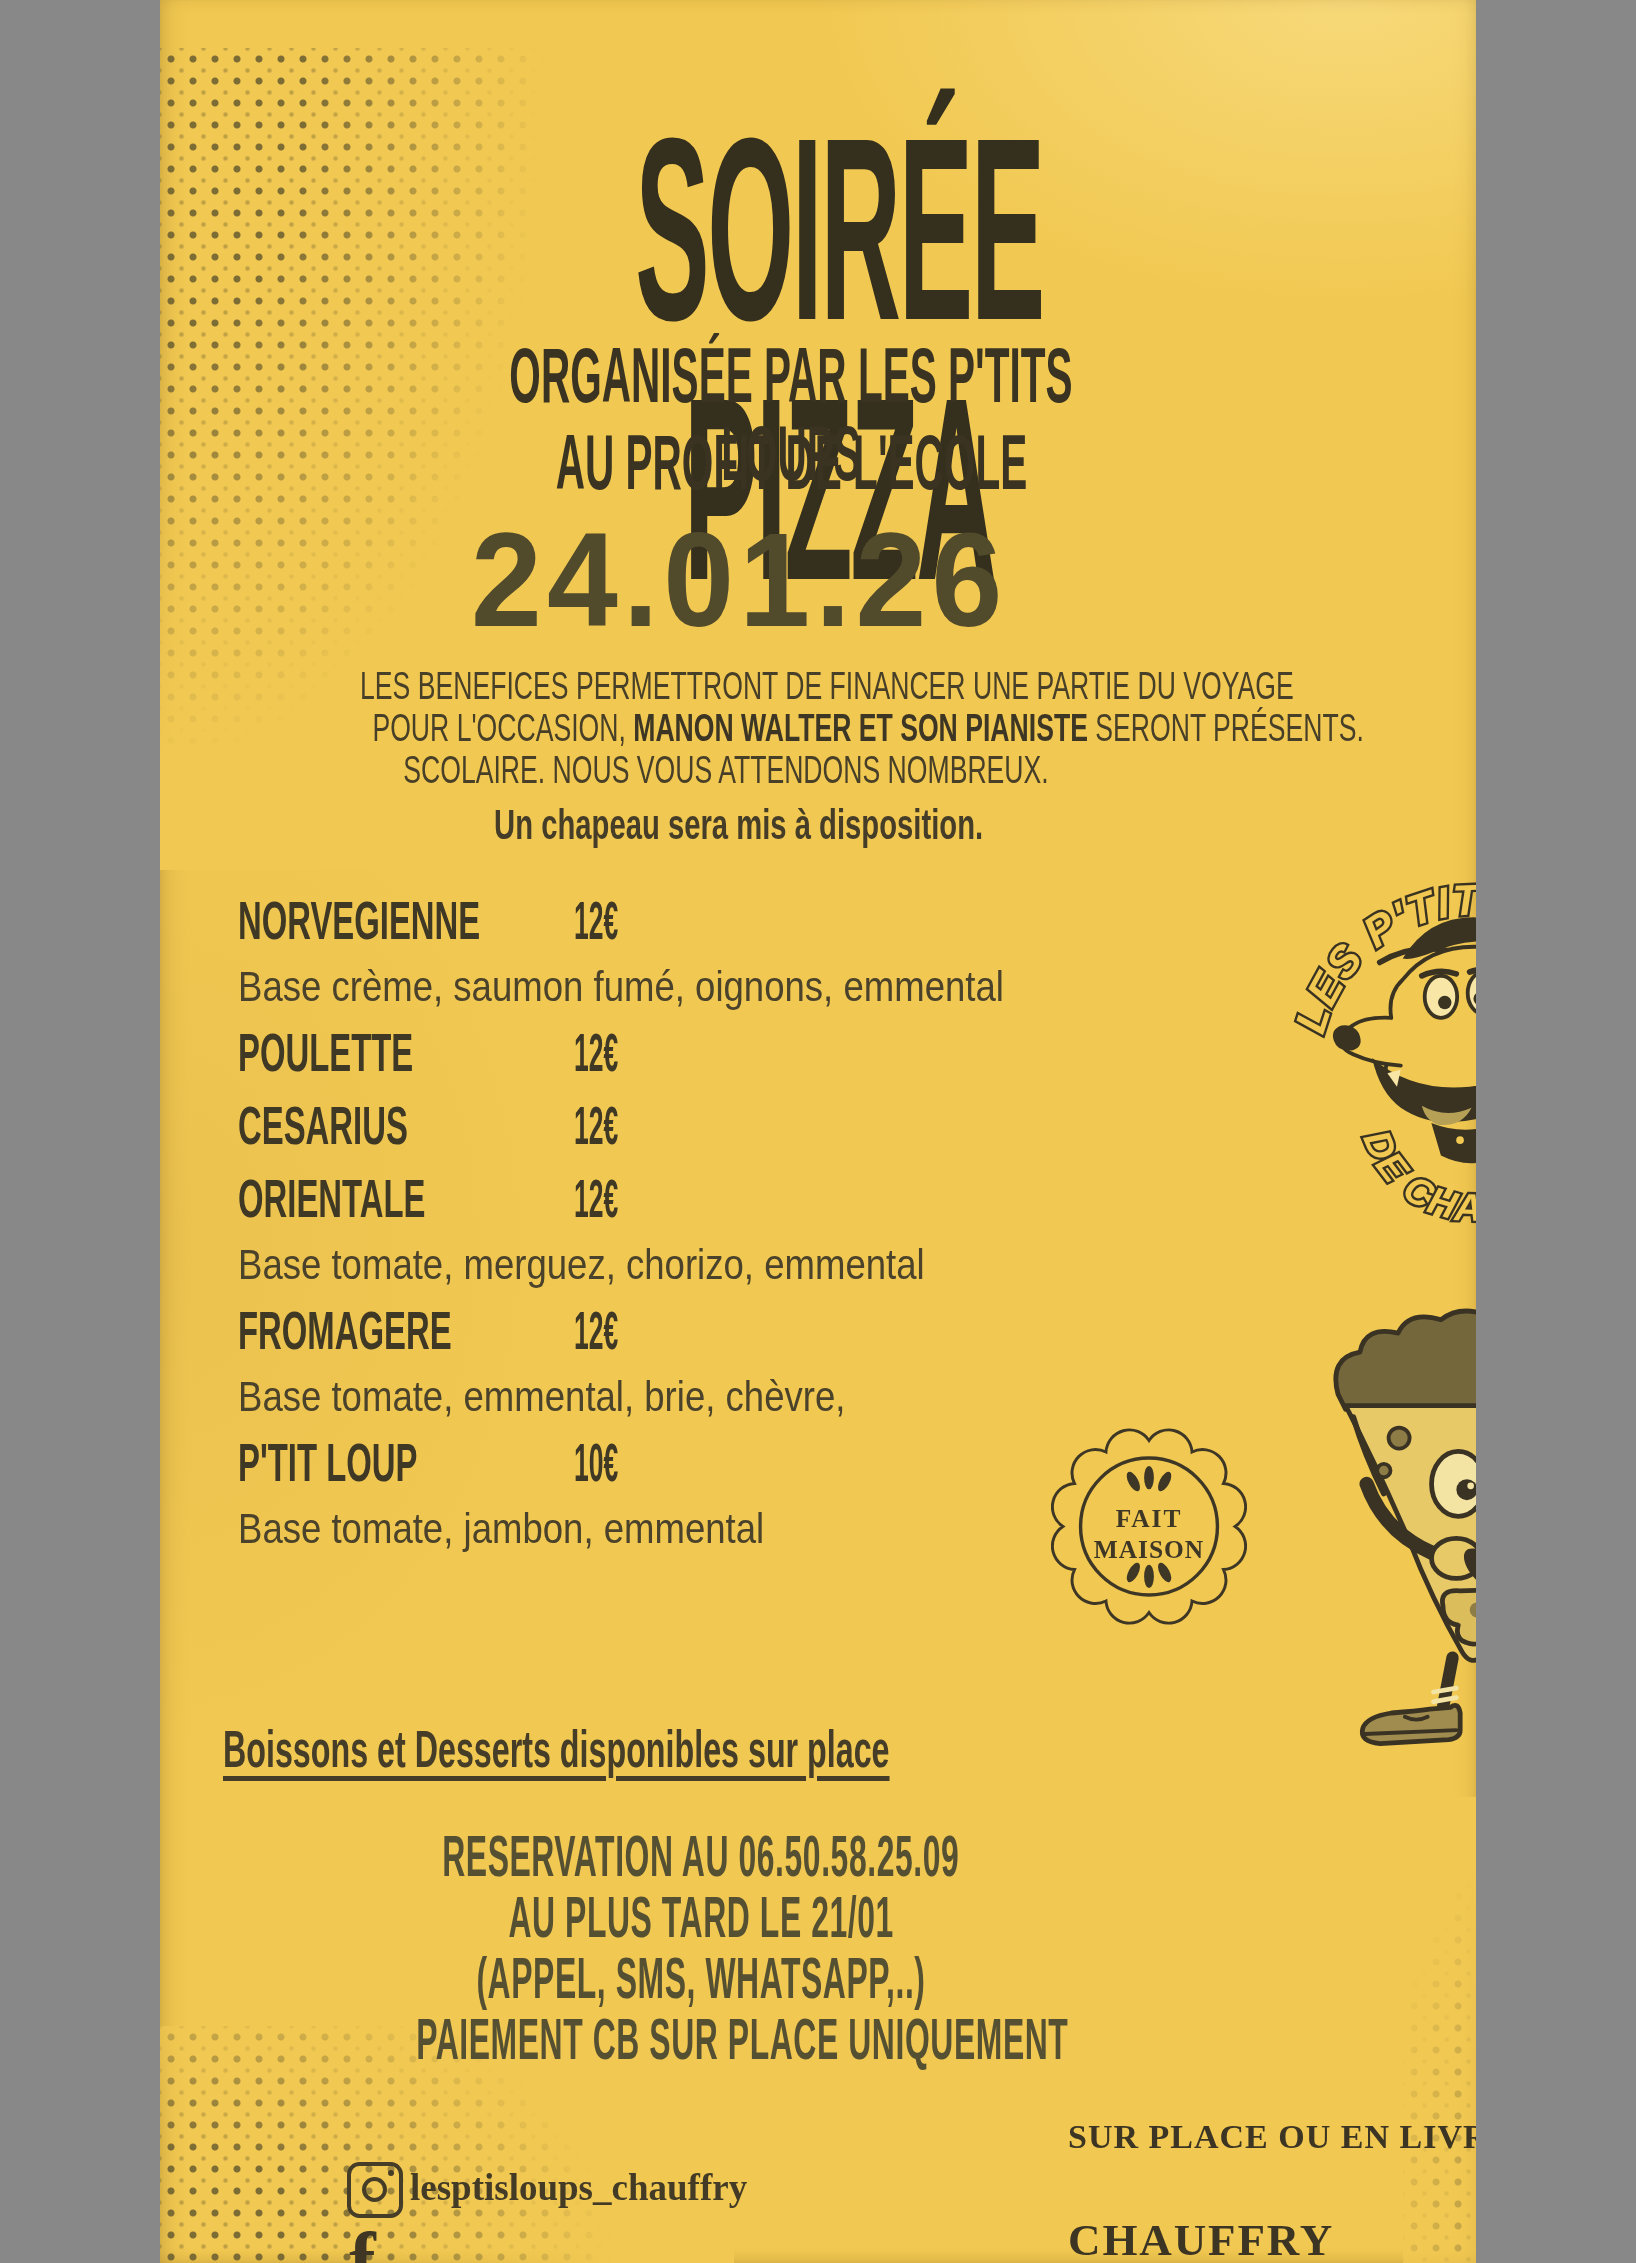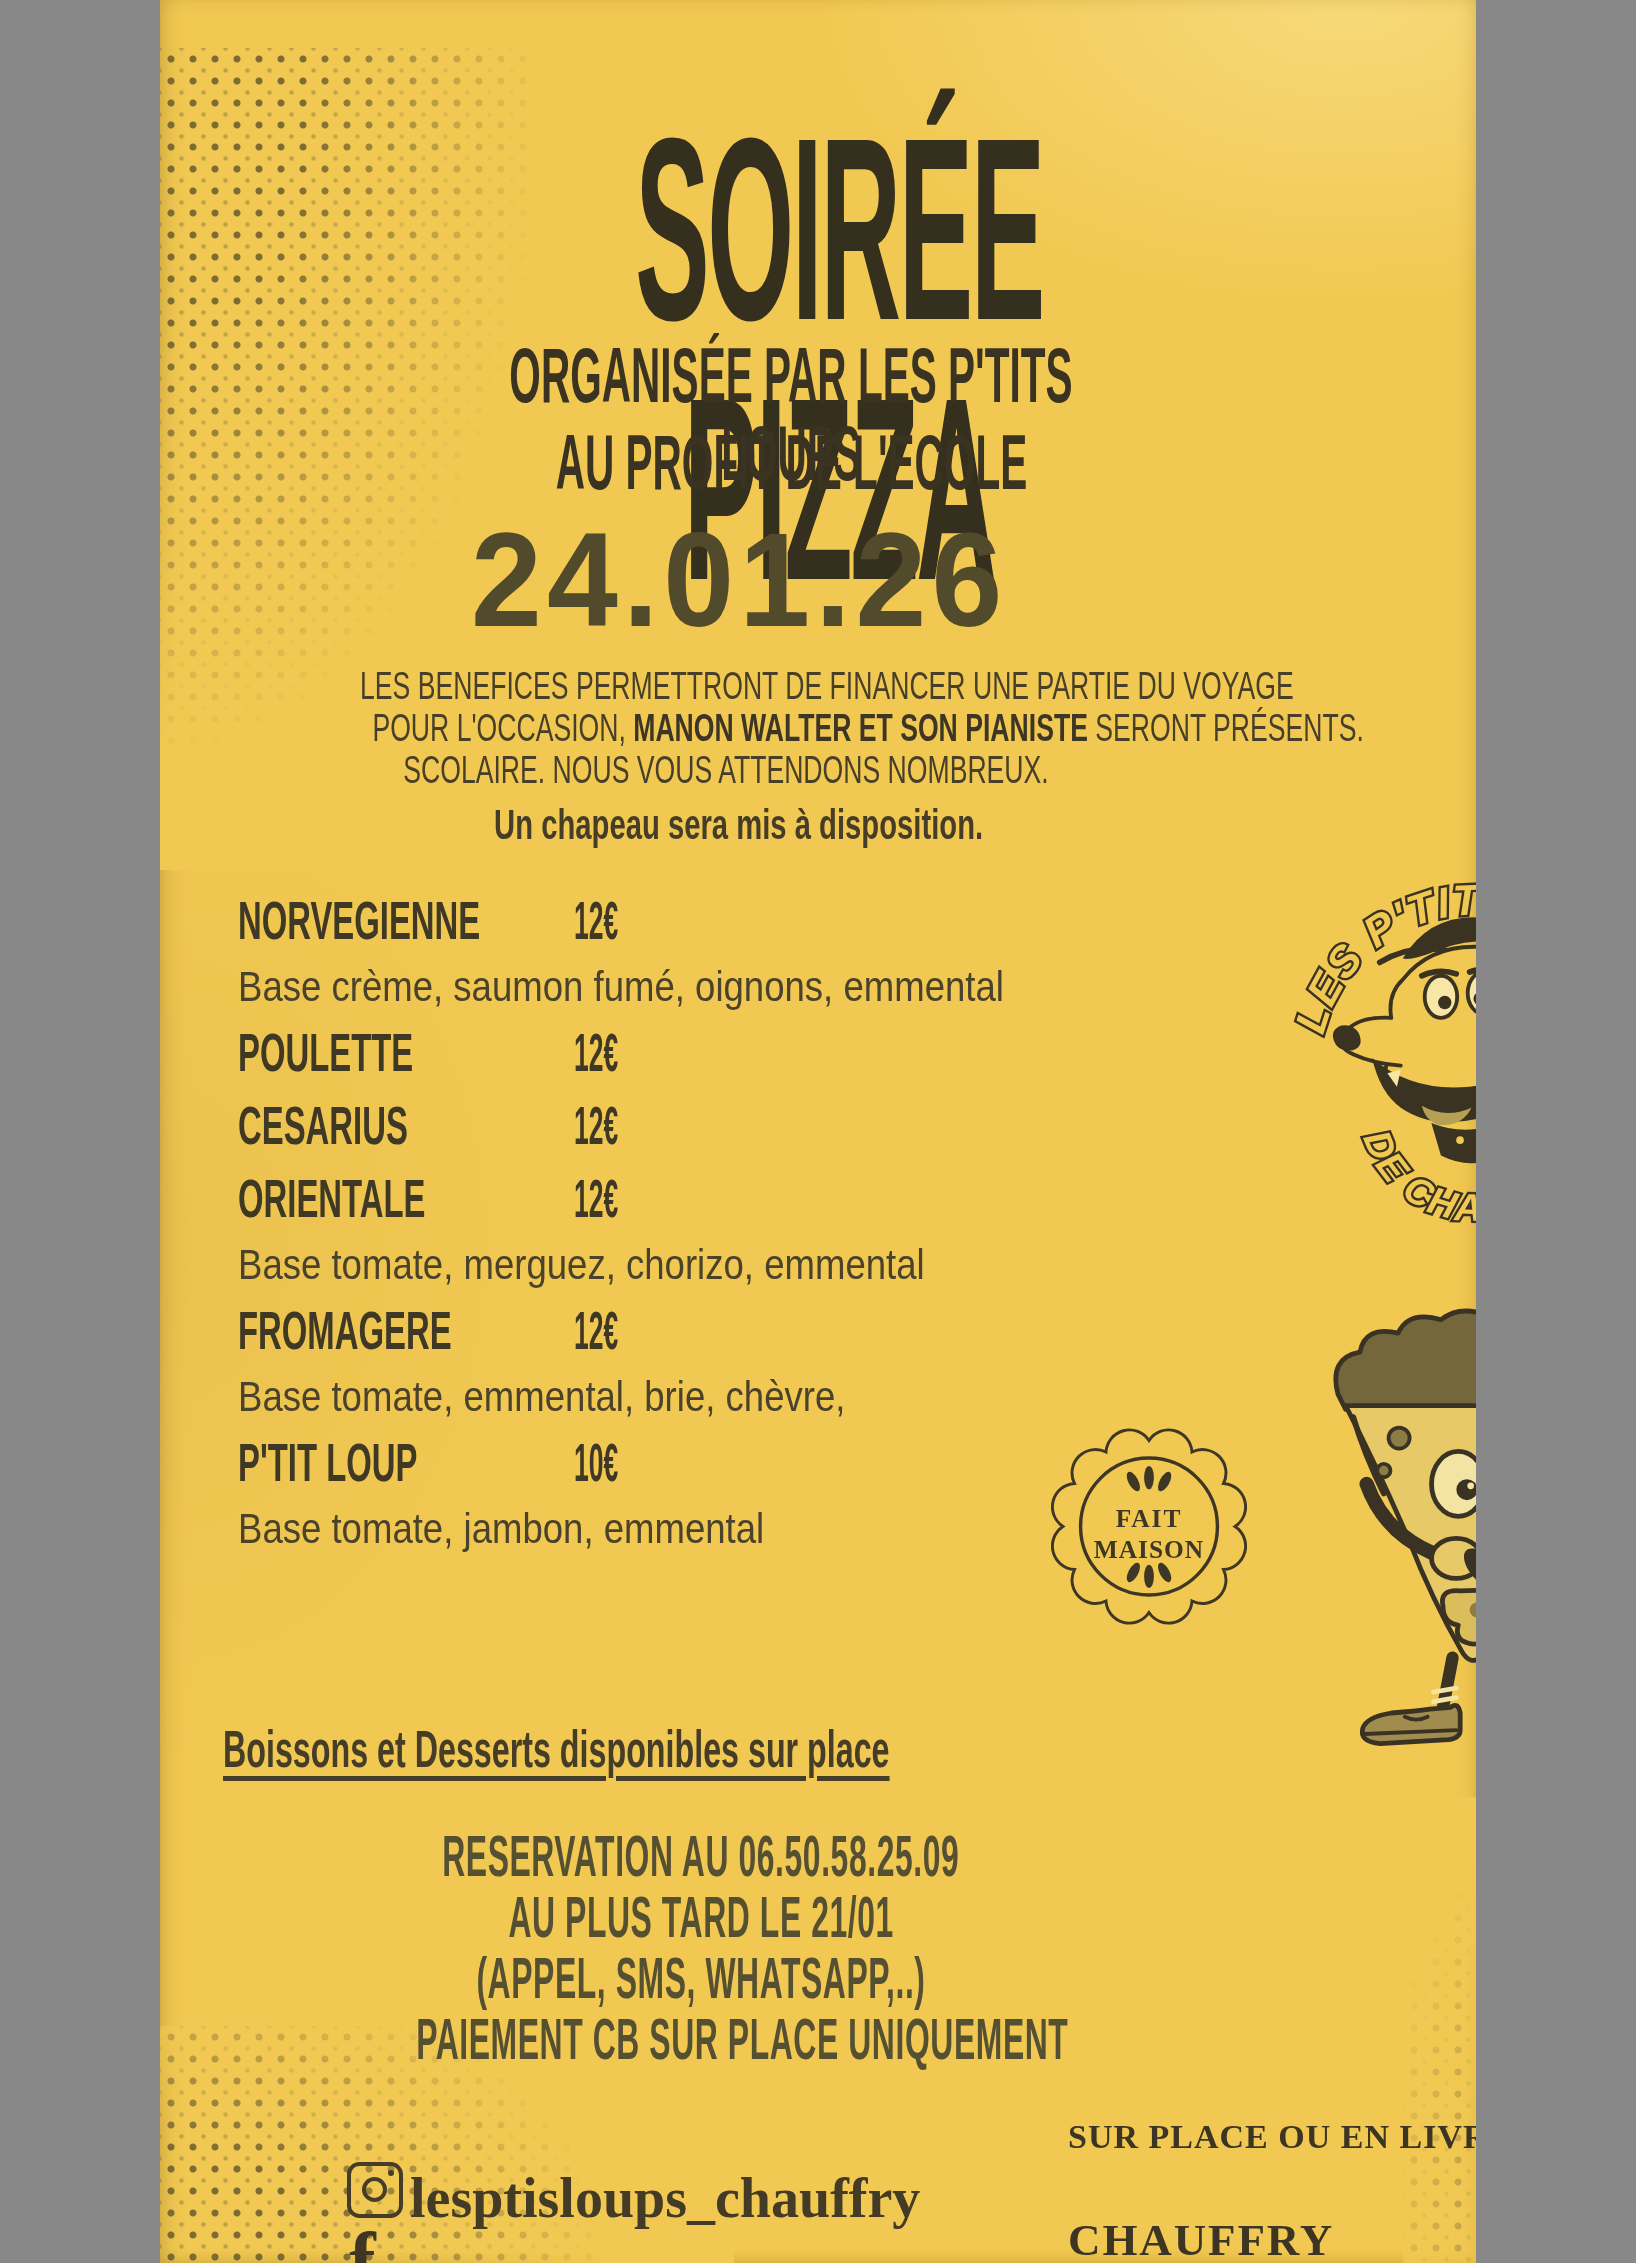--- a/index.html
+++ b/index.html
@@ -67,21 +67,21 @@
   .drinks .lx{font-weight:bold;font-size:52px;transform:scaleX(.62);color:#453d27;
     text-decoration:underline;text-decoration-thickness:4.8px;text-underline-offset:8.6px;}
   
   .resa{position:absolute;left:0;top:1826px;width:1082px;text-align:center;color:#565033;}
   .resa .line{height:61px;line-height:61px;white-space:nowrap;}
   .resa .cx{font-weight:bold;font-size:57px;letter-spacing:1px;transform:scaleX(.56);}
   
   .ig-icon{position:absolute;left:187px;top:2162px;width:48px;height:48px;border:4.8px solid #453d27;border-radius:12.4px;z-index:3;}
   .ig-icon .lens{position:absolute;left:10.5px;top:10.5px;width:17px;height:17px;border:4.8px solid #453d27;border-radius:50%;}
   .ig-icon .dot{position:absolute;right:4.8px;top:3.8px;width:6.7px;height:6.7px;background:#453d27;border-radius:50%;}
-  .ig-handle{position:absolute;left:250px;top:2166px;z-index:3;font-family:"Liberation Serif", serif;font-weight:bold;font-size:56px;color:#43502f;color:#433b26;}
+  .ig-handle{position:absolute;left:250px;top:2166px;z-index:3;font-family:"Liberation Serif", serif;font-weight:bold;font-size:37px;color:#43502f;color:#433b26;}
   .fb-icon{position:absolute;left:189px;top:2221px;z-index:3;font-family:"Liberation Serif", serif;font-weight:bold;font-size:80px;line-height:1;color:#3f3724;}
   .avail{position:absolute;left:908px;top:2118px;z-index:3;font-family:"Liberation Serif", serif;font-weight:bold;font-size:34px;letter-spacing:1px;color:#3d3524;white-space:nowrap;}
   .city{position:absolute;left:908px;top:2214px;z-index:3;font-family:"Liberation Serif", serif;font-weight:bold;font-size:45px;letter-spacing:1.9px;color:#3d3524;}
   
   .art{position:absolute;}
   .logo-svg{left:1128px;top:836px;width:368px;height:421px;}
   .badge-svg{left:891px;top:1417px;width:196px;height:220px;}
   .mascot-svg{left:1157px;top:1302px;width:315px;height:465px;}
   .scooter-svg{left:1391px;top:2162px;width:239px;height:105px;z-index:2;}
   svg text{font-family:"Liberation Sans", sans-serif;}

